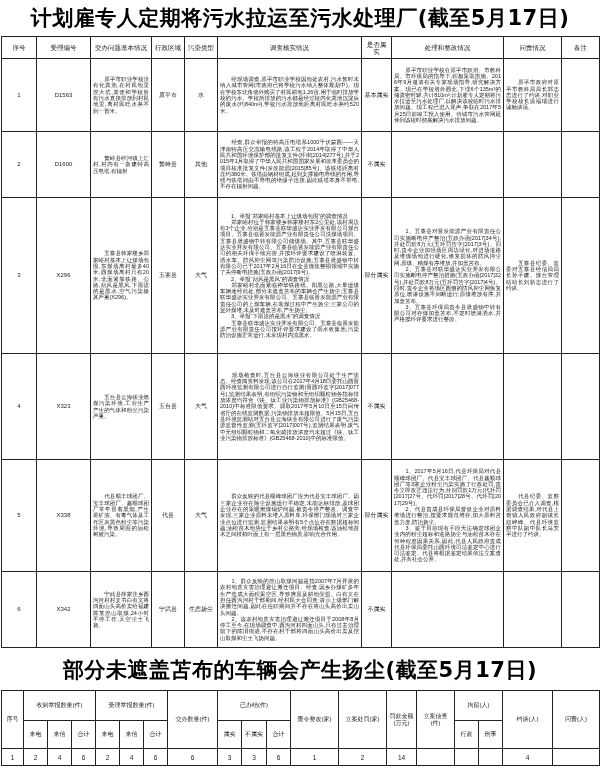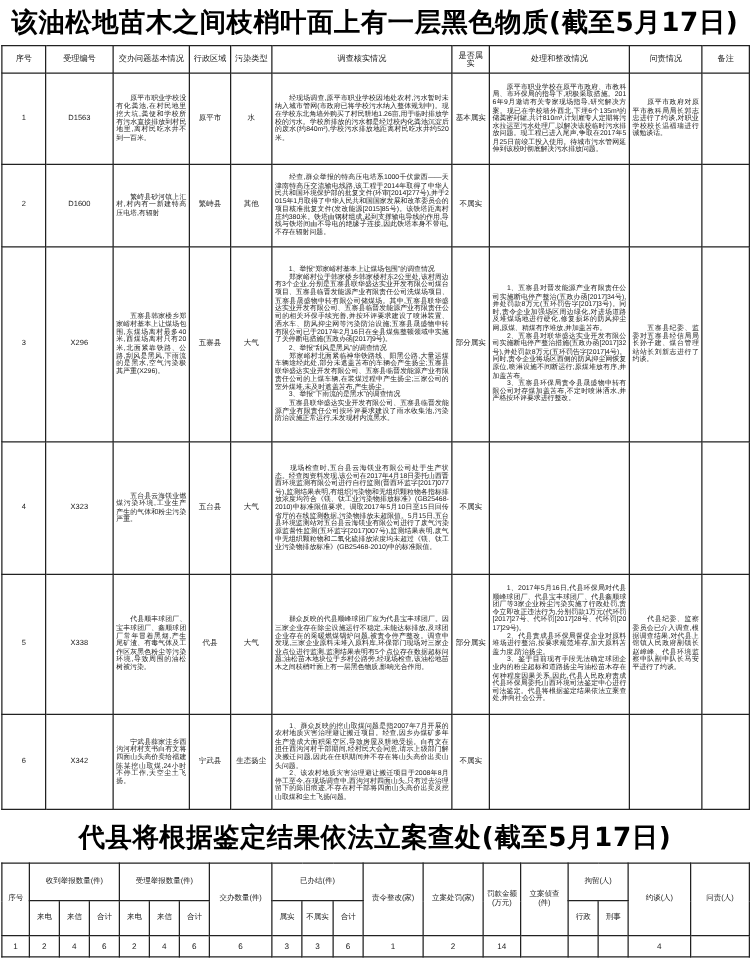--- a/index.html
+++ b/index.html
@@ -31,21 +31,21 @@
   }
   td.mid { font-size:6px; }
   .t2 th { font-size:6px; line-height:7px; }
   .t2 td { font-size:6.5px; height:16px; }
 </style>
 </head>
 <body>
 
 <div class="page">
 
-  <div class="doc-title t1-title">该油松地苗木之间枝梢叶面上有一层黑色物质(截至5月17日)</div>
+  <div class="doc-title t1-title">计划雇专人定期将污水拉运至污水处理厂(截至5月17日)</div>
 
   <table class="tbl t1">
     <colgroup>
       <col style="width:35px">
         <col style="width:54px">
         <col style="width:61px">
         <col style="width:33px">
         <col style="width:33px">
       <col style="width:144px">
         <col style="width:30px">
@@ -144,21 +144,21 @@
       <td class="txt">　　1、群众反映的挖山取煤问题是指2007年7月开展的农村地质灾害治理避让搬迁项目。经查,因乡办煤矿多年生产造成大面积采空区,导致房屋及耕地受损。白有文在担任西沟河村干部期间,经村民大会同意,请示上级部门解决搬迁问题,因此在任职期间并不存在将山头高价出卖山头问题。
 　　2、该农村地质灾害治理避让搬迁项目于2008年8月停工至今,在现场调查中,西沟河村四面山头,只有过去治理留下的陈旧痕迹,不存在村干部将四面山头高价出卖及挖山取煤和尘土飞扬问题。</td>
       <td class="mid">不属实</td>
       <td class="txt"></td>
       <td class="txt"></td>
       <td class="mid"></td>
     </tr>
   </tbody>
     </table>
 
-  <div class="doc-title t2-title">代县将根据鉴定结果依法立案查处(截至5月17日)</div>
+  <div class="doc-title t2-title">部分未遮盖苫布的车辆会产生扬尘(截至5月17日)</div>
 
   <table class="tbl t2">
     <colgroup>
       <col style="width:22px">
       <col style="width:24px">
         <col style="width:24px">
         <col style="width:24px">
       <col style="width:24px">
         <col style="width:24px">
         <col style="width:24px">

